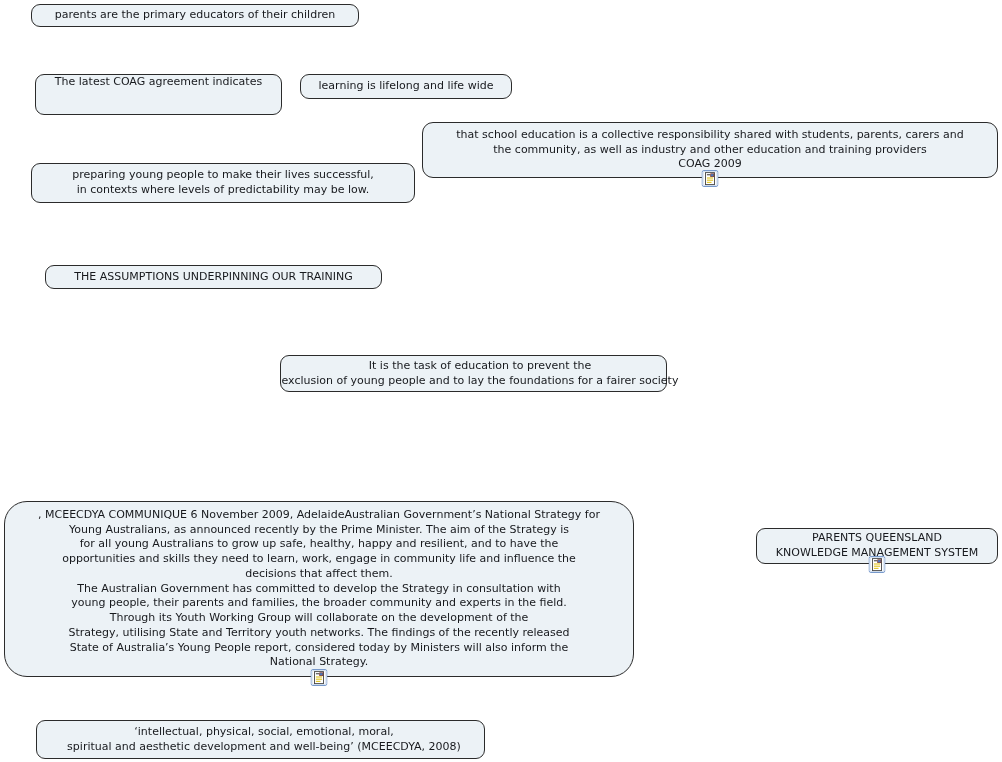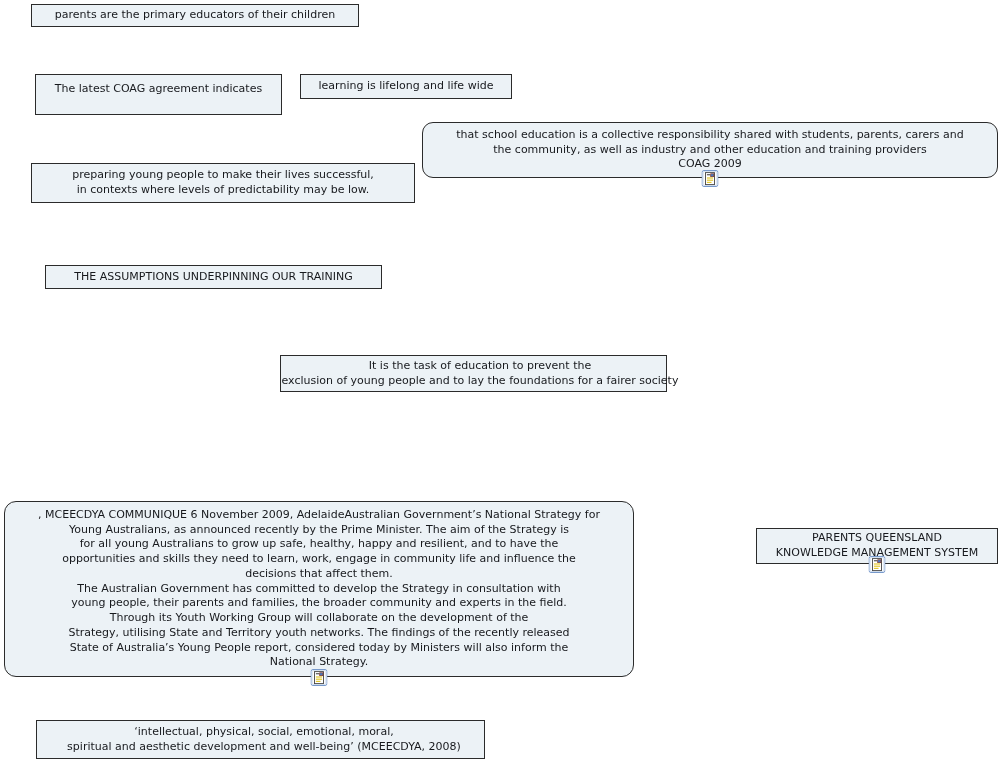--- a/index.html
+++ b/index.html
@@ -9,55 +9,55 @@
     height: 762px;
     background: #ffffff;
     overflow: hidden;
     font-family: "DejaVu Sans", sans-serif;
   }
   .node {
     position: absolute;
     box-sizing: border-box;
     background: #ecf2f6;
     border: 1px solid #2b2b2b;
-    border-radius: 0;
+    border-radius: 9px;
     display: flex;
     align-items: center;
     justify-content: center;
   }
   .node-text {
     font-size: 11px;
     line-height: 1.34;
     color: #17191d;
     text-align: center;
     white-space: pre;
   }
   .align-top { align-items: flex-start; }
-  .align-top .node-text { padding-top: 7px; }
+  .align-top .node-text { }
   .res-icon {
     position: absolute;
     left: 50%;
     bottom: -10px;
     transform: translateX(-50%);
     width: 17px;
     height: 17px;
     display: block;
     cursor: pointer;
   }
   .res-icon svg { display: block; width: 17px; height: 17px; }
 
   
   .n0 { left: 31px;  top: 4px;   width: 328px; height: 23px; }
   .n1 { left: 35px;  top: 74px;  width: 247px; height: 41px; }
   .n2 { left: 300px; top: 74px;  width: 212px; height: 25px; }
   .n3 { left: 422px; top: 122px; width: 576px; height: 56px; border-radius: 11px; }
   .n4 { left: 31px;  top: 163px; width: 384px; height: 40px; }
   .n5 { left: 45px;  top: 265px; width: 337px; height: 24px; }
   .n6 { left: 280px; top: 355px; width: 387px; height: 37px; padding-left: 13px; }
-  .n7 { left: 4px;   top: 501px; width: 630px; height: 176px; border-radius: 12px; }
+  .n7 { left: 4px;   top: 501px; width: 630px; height: 176px; border-radius: 23px; }
   .n8 { left: 756px; top: 528px; width: 242px; height: 36px; }
   .n9 { left: 36px;  top: 720px; width: 449px; height: 39px; padding-left: 7px; }
 </style>
 </head>
 <body>
 
 <div class="canvas">
 
   <div class="node n0">
     <span class="node-text">parents are the primary educators of their children</span>

